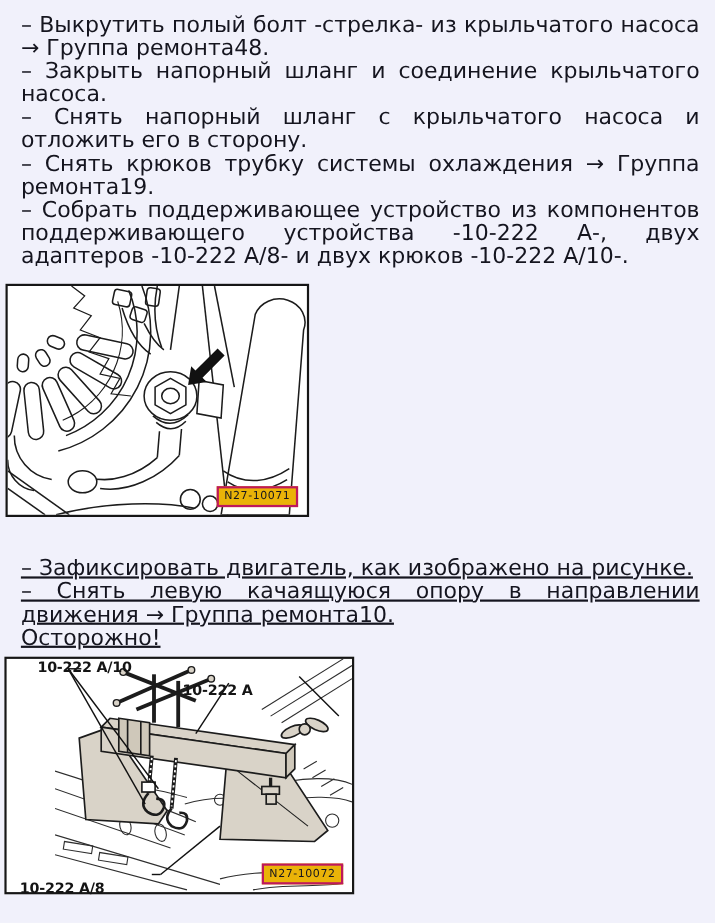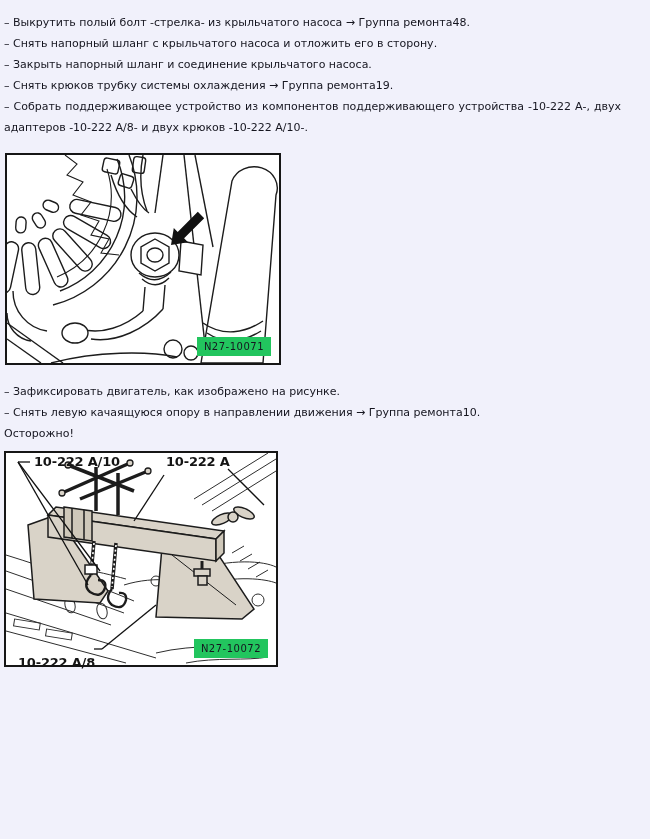--- a/index.html
+++ b/index.html
@@ -6,69 +6,69 @@
   .page {
     position:relative;
     width:650px; height:839px;
     background:#f1f1fb;
     font-family:"DejaVu Sans","Liberation Sans",sans-serif;
     color:#15151f;
     overflow:hidden;
   }
   .textblock {
     width:617px;
-    padding-left:4px;
-    font-size:11px;
+    padding-left:19px;
+    font-size:20px;
     line-height:21px;
     text-align:justify;
   }
   .textblock p { margin:0; }
   .tb-top { padding-top:12px; }
-  .tb-mid { margin-top:16px; }
+  .tb-mid { margin-top:36px;text-decoration:underline; }
   .figure {
     position:relative;
     background:#ffffff;
     border:2px solid #161616;
   }
   .fig1 { width:272px; height:208px; margin:15px 0 0 5px; }
-  .fig2 { width:270px; height:212px; margin:7px 0 0 4px; }
+  .fig2 { width:270px; height:212px; margin:7px 0 0 4px;padding-left:44px; }
   .code-box {
     position:absolute;
     right:8px; bottom:7px;
-    border:2px solid #22c55e;
-    background:#22c55e;
+    border:2px solid #be185d;
+    background:#eab308;
     font-size:10px;
     line-height:13px;
     padding:1px 5px;
     letter-spacing:0.5px;
     color:#15151f;
     white-space:nowrap;
   }
   .callout {
     position:absolute;
     font-size:13px;
     font-weight:700;
     letter-spacing:-0.2px;
     color:#141414;
     white-space:nowrap;
   }
   .co-a10 { left:28px; top:1px; }
-  .co-a  { left:160px; top:1px; }
+  .co-a  { left:160px; top:22px; }
   .co-a8 { left:12px; top:202px; }
   svg { display:block; }
 </style>
 </head>
 <body>
 
 <div class="page">
 
   <div class="textblock tb-top">
     <p>– Выкрутить полый болт -стрелка- из крыльчатого насоса → Группа ремонта48.</p>
+    <p>– Закрыть напорный шланг и соединение крыльчатого насоса.</p>
     <p>– Снять напорный шланг с крыльчатого насоса и отложить его в сторону.</p>
-    <p>– Закрыть напорный шланг и соединение крыльчатого насоса.</p>
     <p>– Снять крюков трубку системы охлаждения → Группа ремонта19.</p>
     <p>– Собрать поддерживающее устройство из компонентов поддерживающего устройства -10-222 А-, двух адаптеров -10-222 А/8- и двух крюков -10-222 А/10-.</p>
   </div>
 
   <div class="figure fig1">
     <svg viewBox="0 0 272 208" width="272" height="208">
       <g stroke="#1c1c1c" fill="none" stroke-width="1.4">
 
         <g>
           <path d="M110,4 A100,100 0 0 1 53,136"></path>

